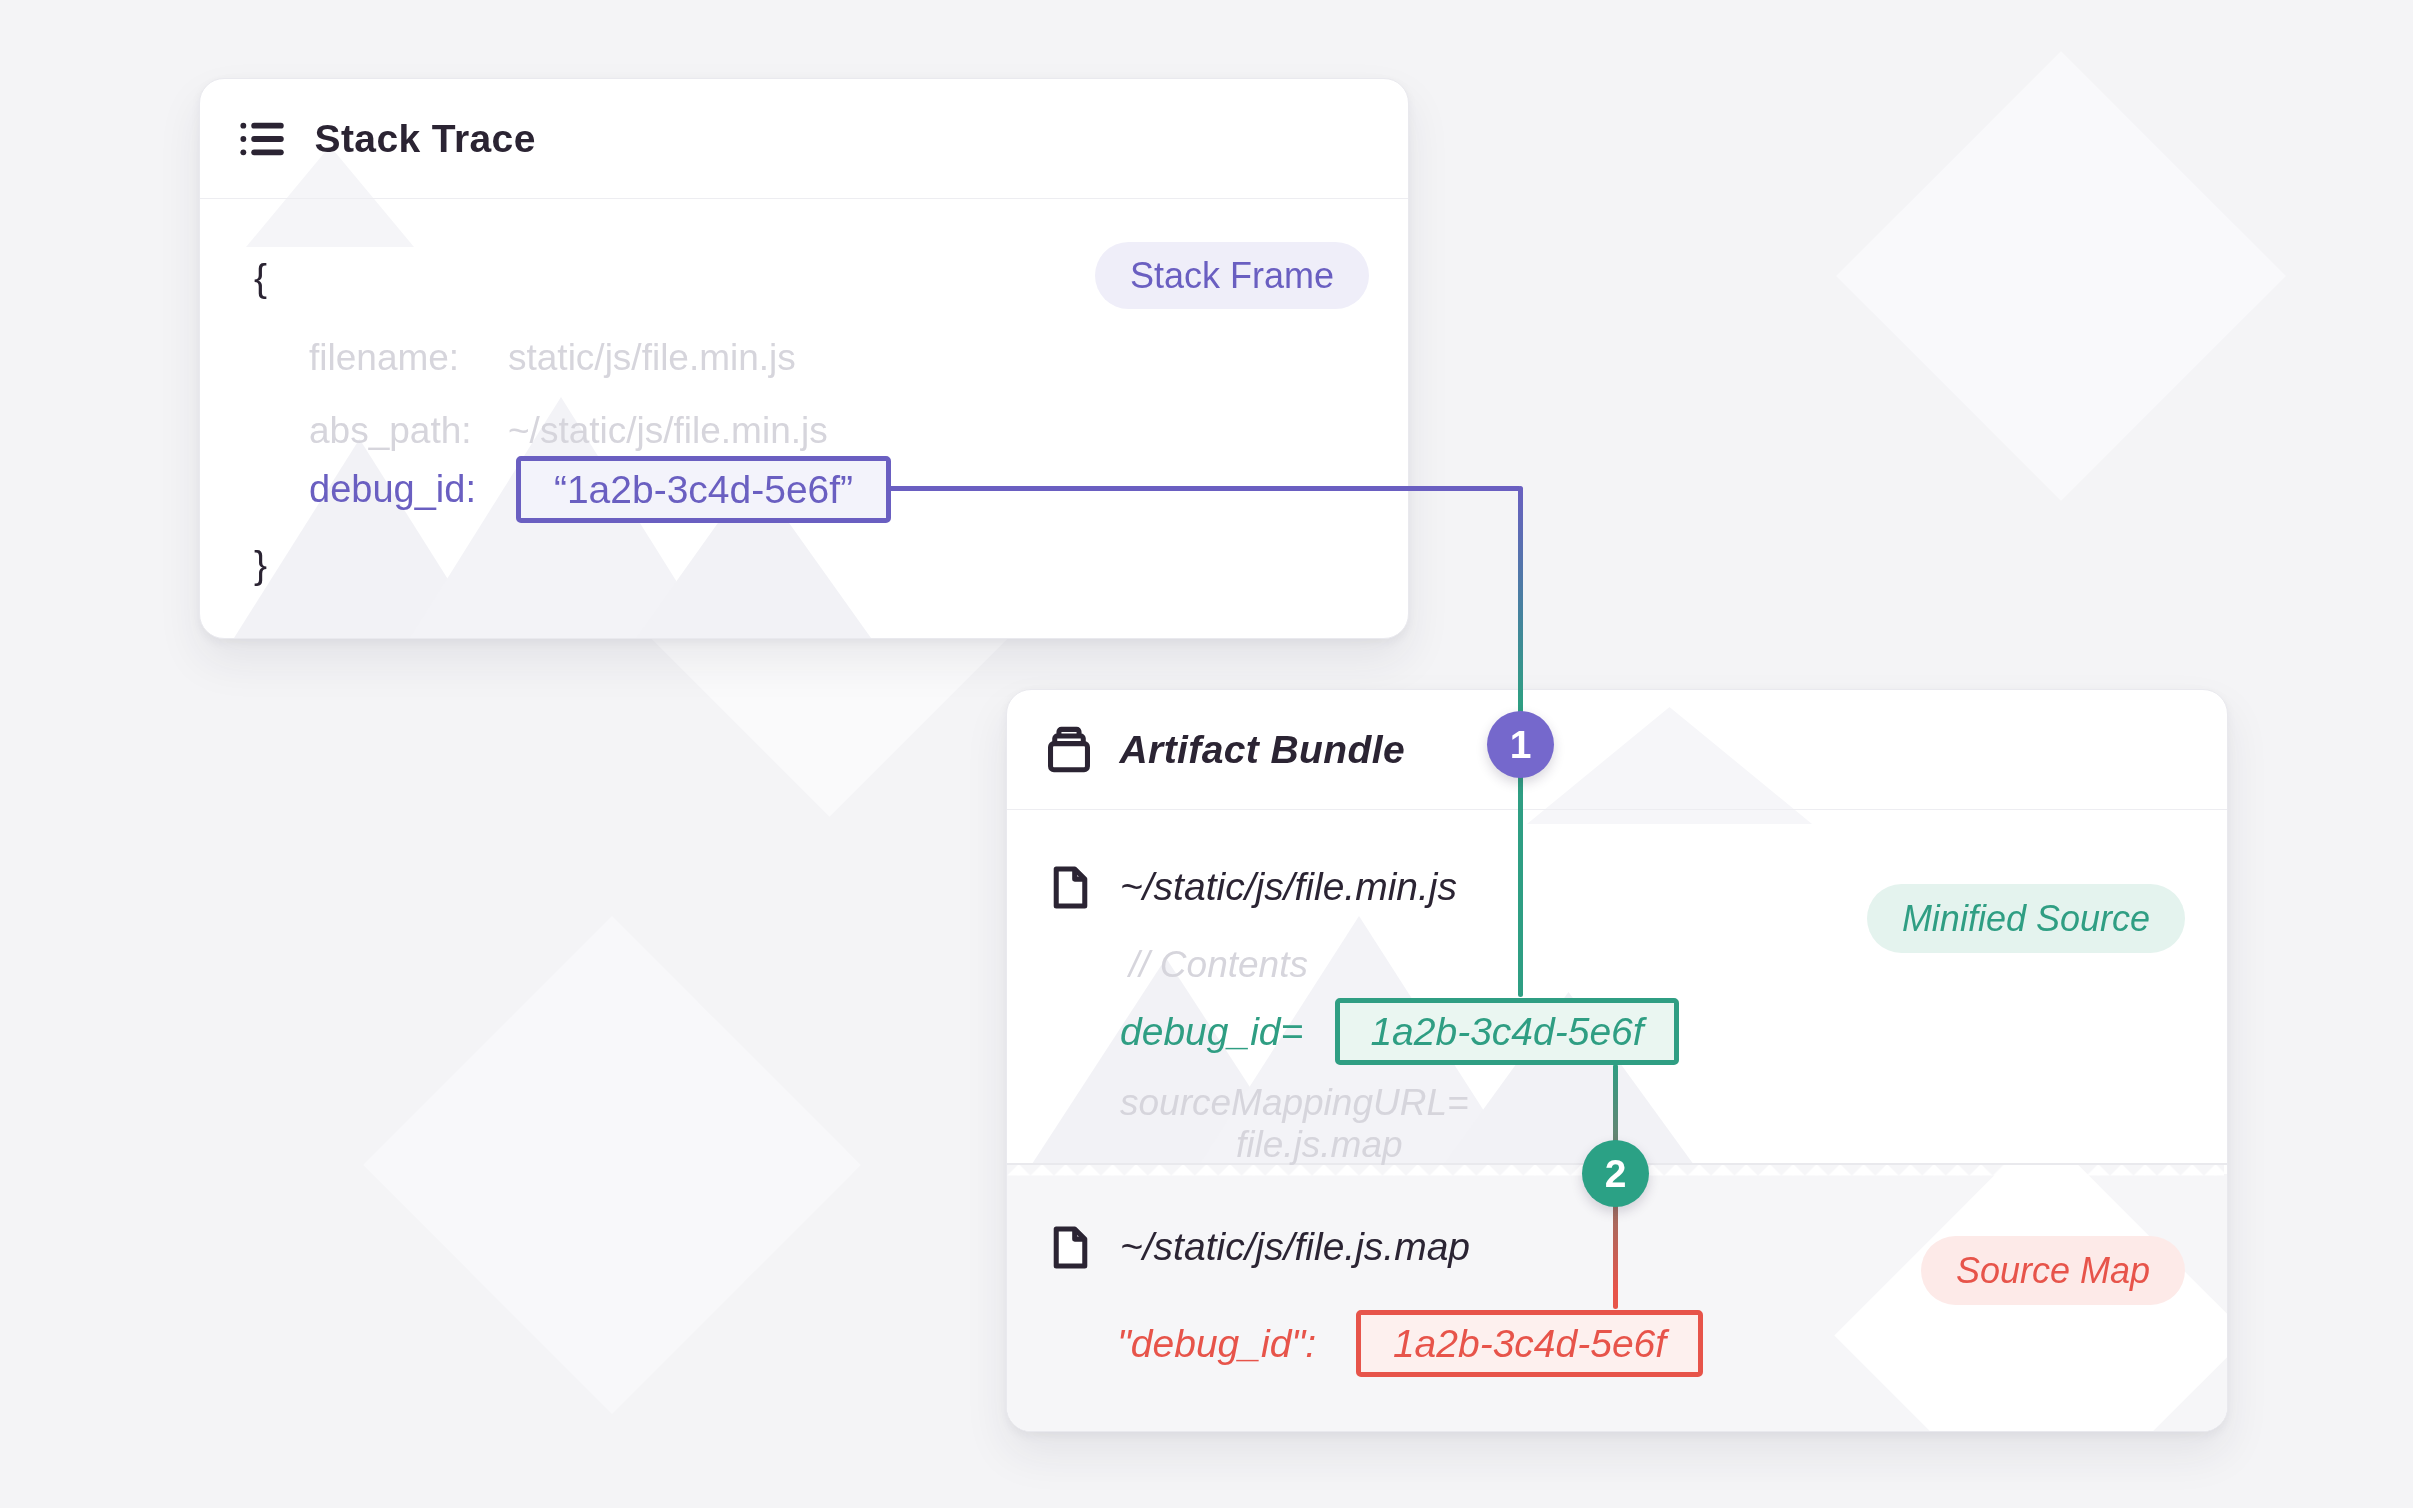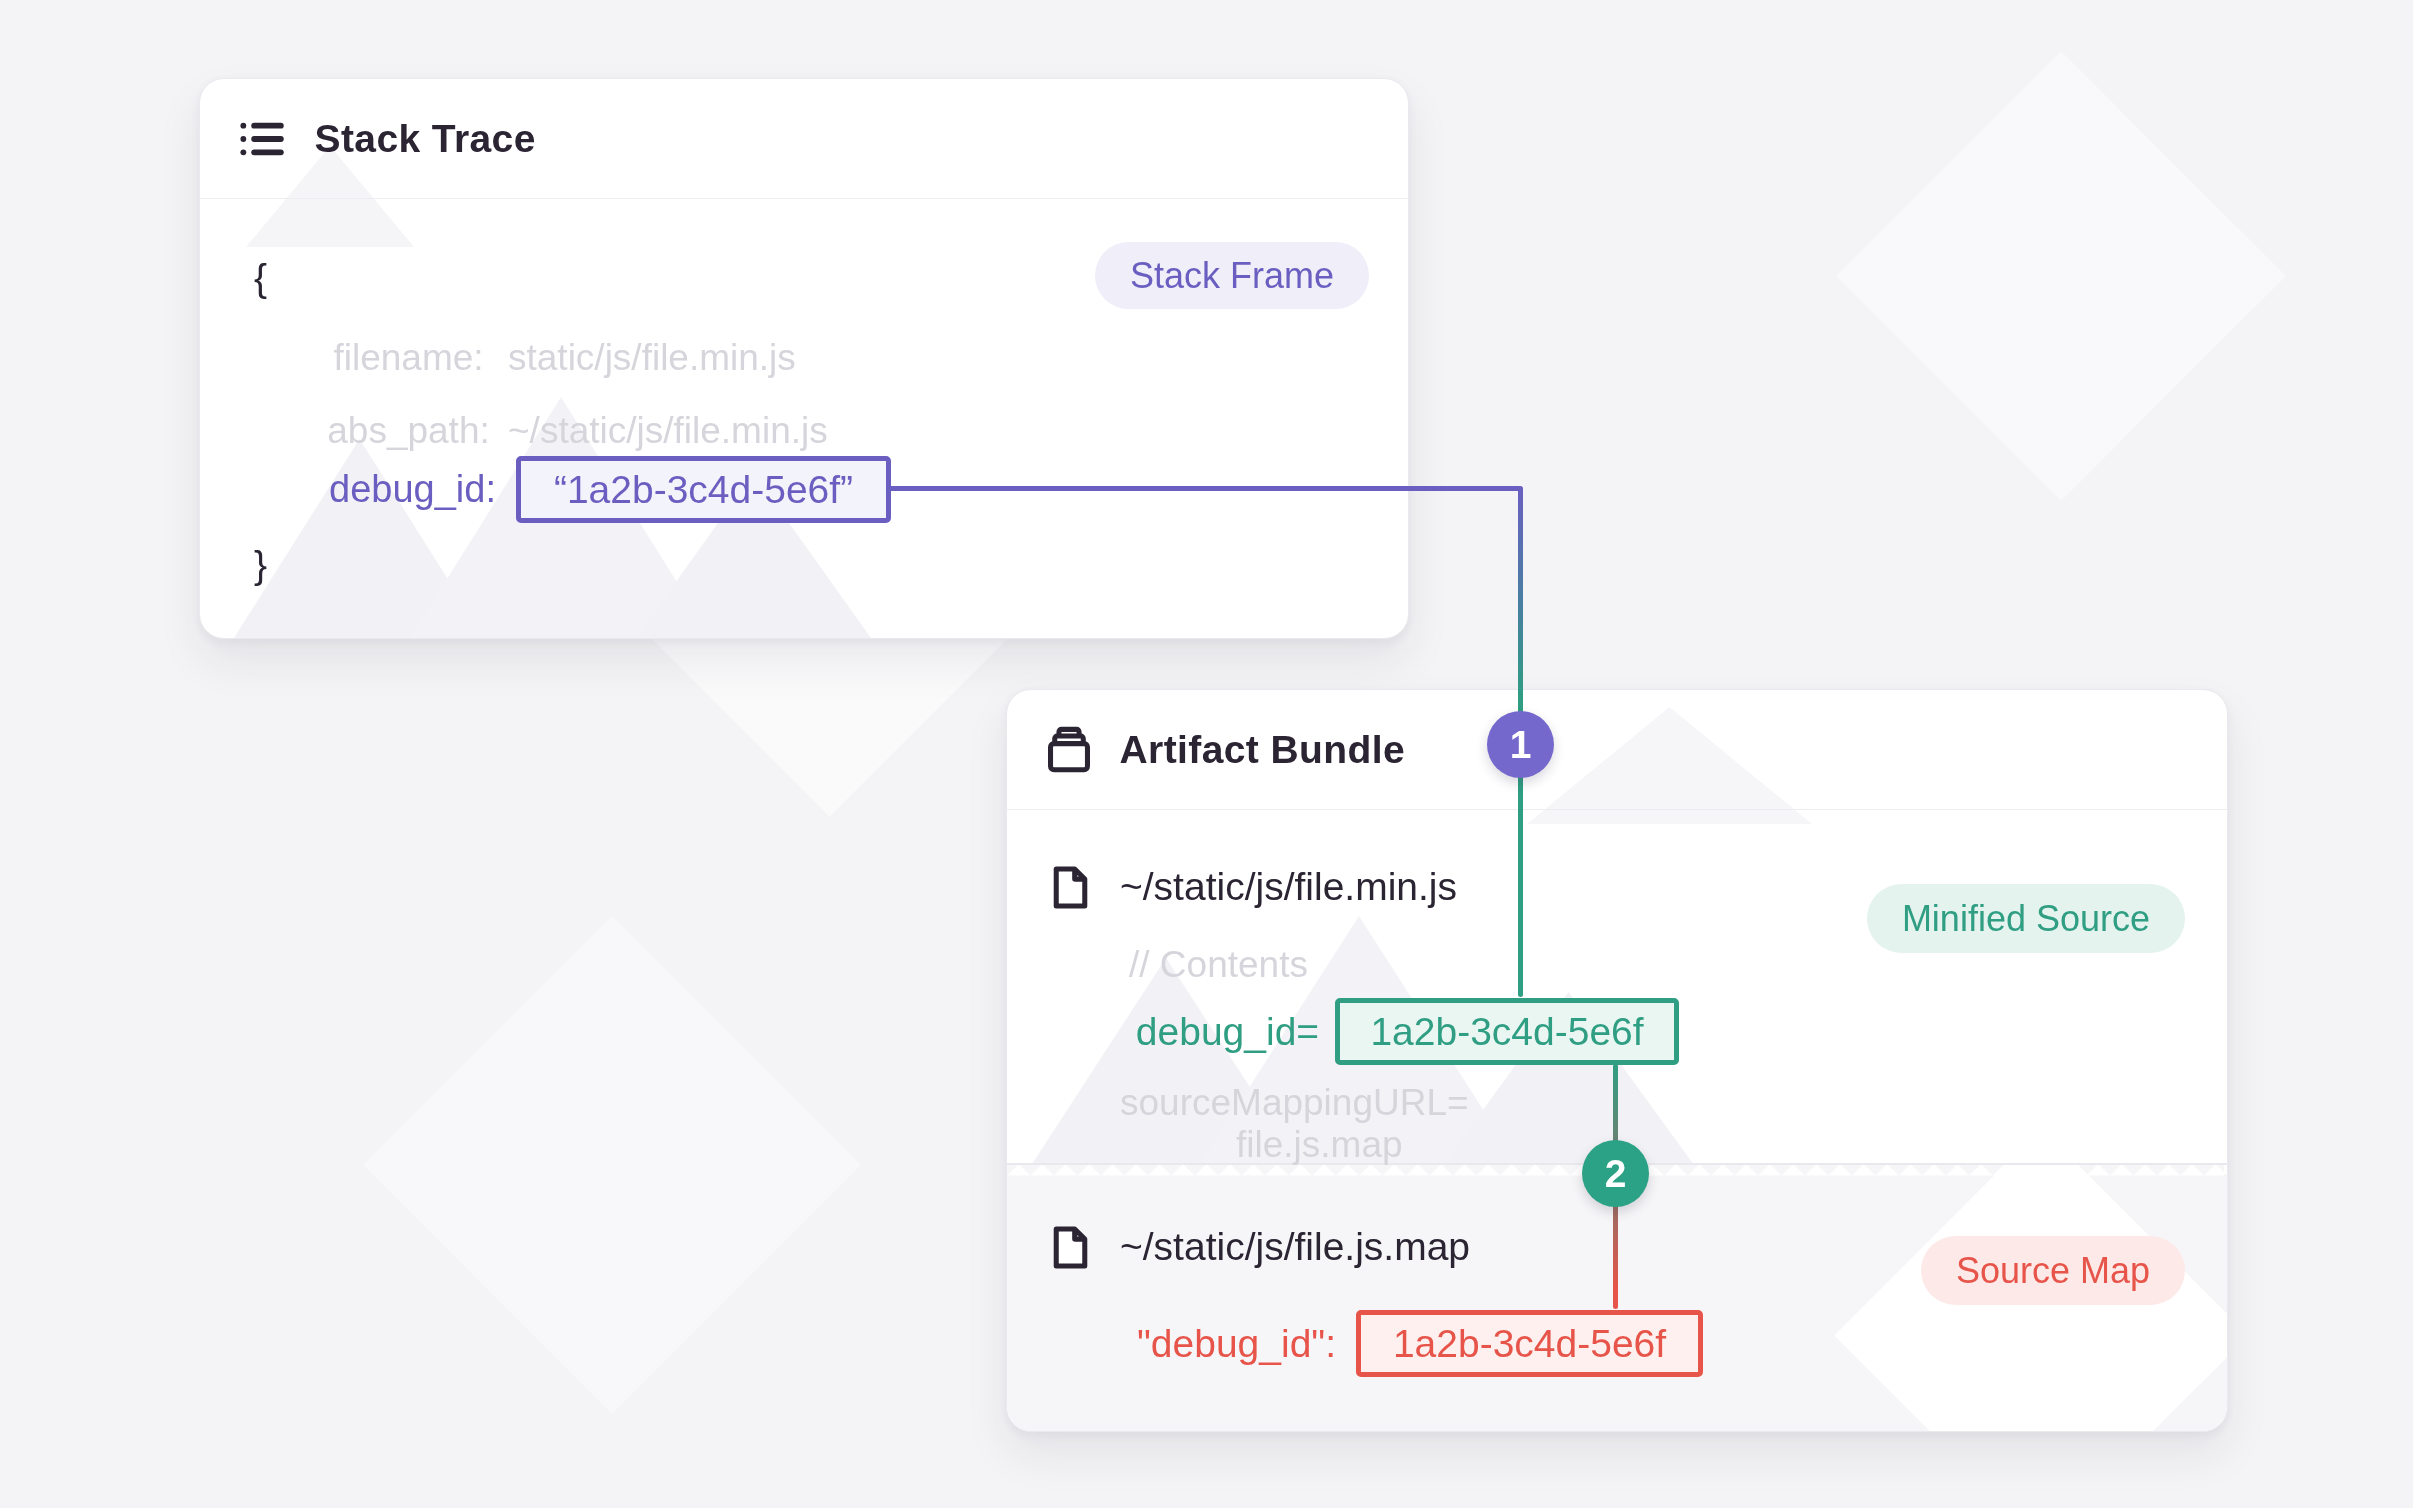--- a/index.html
+++ b/index.html
@@ -13,28 +13,28 @@
   body{font-family:"Liberation Sans","DejaVu Sans",sans-serif;color:var(--ink);}
   #canvas{position:relative;width:2413px;height:1508px;overflow:hidden;background:var(--page-bg);}
 
   
   .diamond{position:absolute;transform:rotate(45deg);z-index:0;}
   .mtn{position:absolute;clip-path:polygon(50% 0,0 100%,100% 100%);z-index:0;}
 
   
   .card{position:absolute;background:#fff;border:1.7px solid var(--card-border);
         border-radius:25px;overflow:hidden;z-index:1;
-        box-shadow:0 22px 45px rgba(44,36,64,.08),0 3.4px 10px rgba(44,36,64,.05);text-align:center;}
+        box-shadow:0 22px 45px rgba(44,36,64,.08),0 3.4px 10px rgba(44,36,64,.05);}
   .card header{position:relative;height:119px;display:flex;align-items:center;
         gap:28.5px;padding-left:39px;border-bottom:1.7px solid var(--hdr-border);z-index:2;}
   .card-title{font-size:39px;font-weight:700;letter-spacing:0.4px;color:var(--ink);}
   .card .icon{display:flex;align-items:center;}
 
   #stack-card{left:199px;top:78px;width:1208px;height:559px;}
-  #bundle-card{left:1006px;top:689px;width:1220px;height:741px;}
+  #bundle-card{left:1006px;top:689px;width:1220px;height:741px;font-style:italic;}
 
   
   .row{position:absolute;display:flex;align-items:center;z-index:2;}
   .badge{position:absolute;display:flex;align-items:center;z-index:2;
          border-radius:35px;padding:0 35px;font-size:36px;}
   .valbox{display:flex;align-items:center;justify-content:center;
           box-sizing:border-box;height:67px;border-radius:5px;font-size:39px;}
 
   
   #st-brace-open{left:54px;top:175px;height:47px;font-size:39px;color:var(--ink);}

